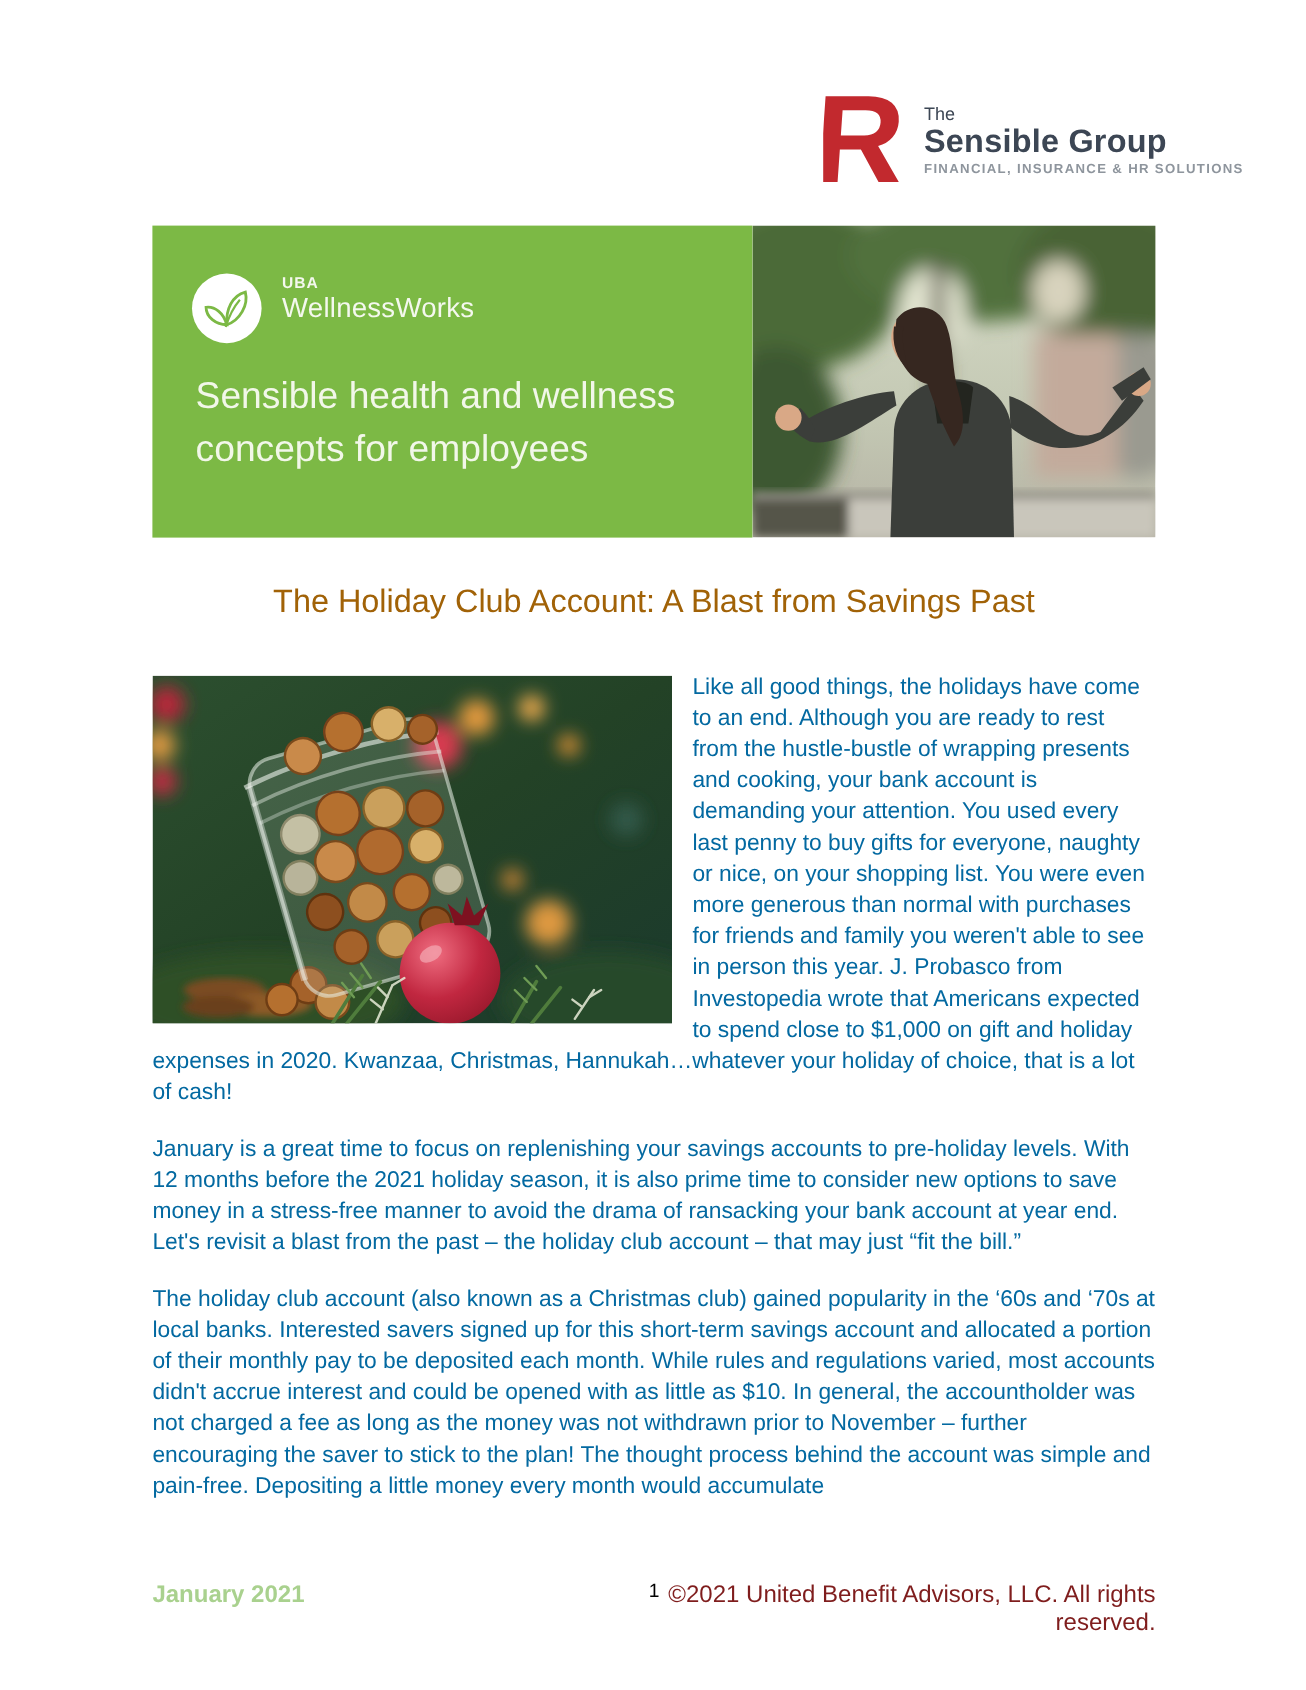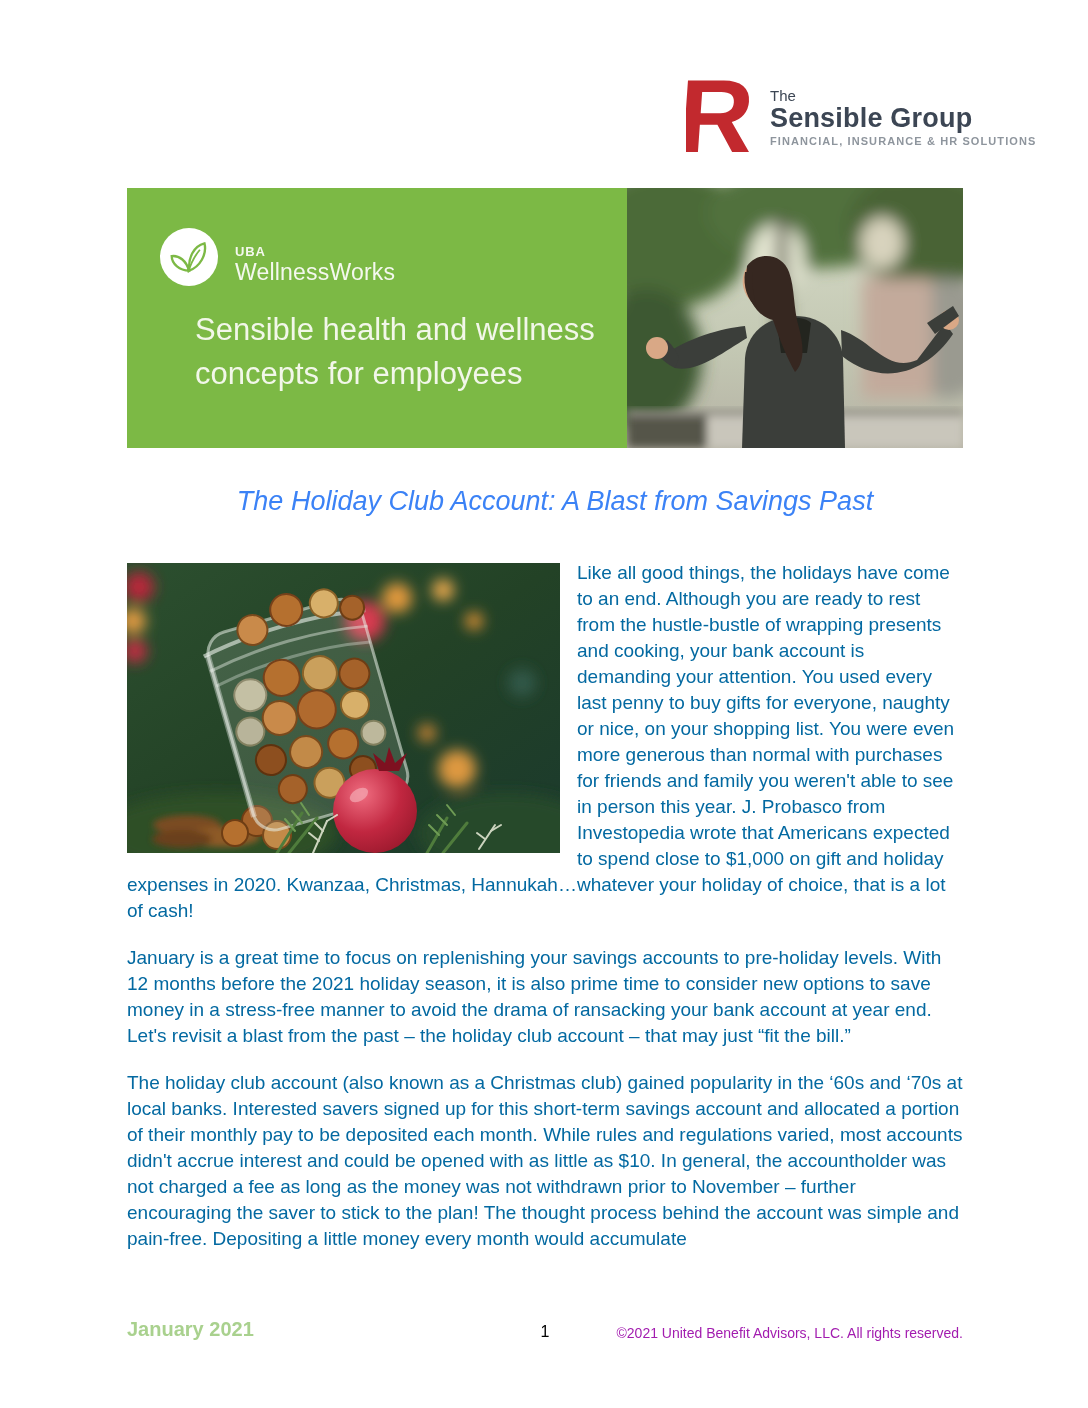--- a/index.html
+++ b/index.html
@@ -10,40 +10,40 @@
   .logo { position:absolute; top:66px; left:686px; display:flex; align-items:flex-start; gap:10px; }
   .logo-r { width:74px; height:96px; flex:0 0 auto; }
   .logo-text { padding-top:22px; }
   .logo-the { font-size:15px; font-weight:normal; color:#3c4654; line-height:15px; }
   .logo-name { font-size:27px; font-weight:bold; color:#3c4654; line-height:30px; letter-spacing:0.2px; }
   .logo-tagline { font-size:11px; color:#8e959d; letter-spacing:1.1px; margin-top:2px; font-weight:bold; }
 
   
   .banner { position:absolute; top:188px; left:127px; width:836px; height:260px; display:flex; }
   .banner-left { width:500px; height:260px; background:#7cb945; position:relative; }
-  .brand-row { position:absolute; top:40px; left:33px; display:flex; align-items:flex-end; gap:17px; }
+  .brand-row { position:absolute; top:40px; left:33px; display:flex; align-items:flex-start; gap:17px; }
   .leaf-circle { width:58px; height:58px; border-radius:50%; background:#ffffff; display:flex; align-items:center; justify-content:center; }
   .brand-uba { font-size:13px; font-weight:bold; color:#f4f8ee; letter-spacing:0.8px; }
   .brand-ww { font-size:23px; color:#f4f8ee; letter-spacing:0.2px; }
-  .banner-headline { position:absolute; left:36px; top:120px; width:440px; font-size:31px; line-height:44px; color:#f2f7e9; font-weight:400;margin-left:32px; }
+  .banner-headline { position:absolute; left:36px; top:120px; width:440px; font-size:31px; line-height:44px; color:#f2f7e9; font-weight:400; }
   .banner-right { width:336px; height:260px; overflow:hidden; }
 
   
-  .article-title { position:absolute; top:486px; left:137px; width:836px; text-align:center; font-size:27px; color:#3b82f6; font-weight:400; margin:0;font-style:italic; }
+  .article-title { position:absolute; top:486px; left:127px; width:836px; text-align:center; font-size:27px; color:#a16207; font-weight:400; margin:0; }
 
   
   .content { position:absolute; top:560px; left:127px; width:836px; font-size:19px; line-height:26px; color:#0369a1; }
   .para { margin:0 0 21px 0; }
   .coin-img { float:left; width:433px; height:290px; margin:3px 17px 8px 0; display:block; overflow:hidden; }
 
   
-  .footer { position:absolute; top:1318px; left:127px; width:836px; display:flex; align-items:flex-end; }
+  .footer { position:absolute; top:1318px; left:127px; width:836px; display:flex; align-items:flex-start; }
   .f-left { flex:1; font-size:20px; font-weight:bold; color:#a9d18e; }
   .f-center { flex:0; font-size:16px; color:#000000; }
-  .f-right { flex:1; text-align:right; font-size:14px; color:#a21caf; }
+  .f-right { flex:1; text-align:right; font-size:20px; color:#7f1d1d; }
 </style>
 </head>
 <body>
 
 <div class="page">
 
   <header class="logo">
     <svg class="logo-r" viewBox="0 0 74 96">
       <text x="-4" y="86" font-family="Liberation Sans, sans-serif" font-size="104" font-weight="bold" fill="#c2292e" transform="skewX(-4)">R</text>
     </svg>

